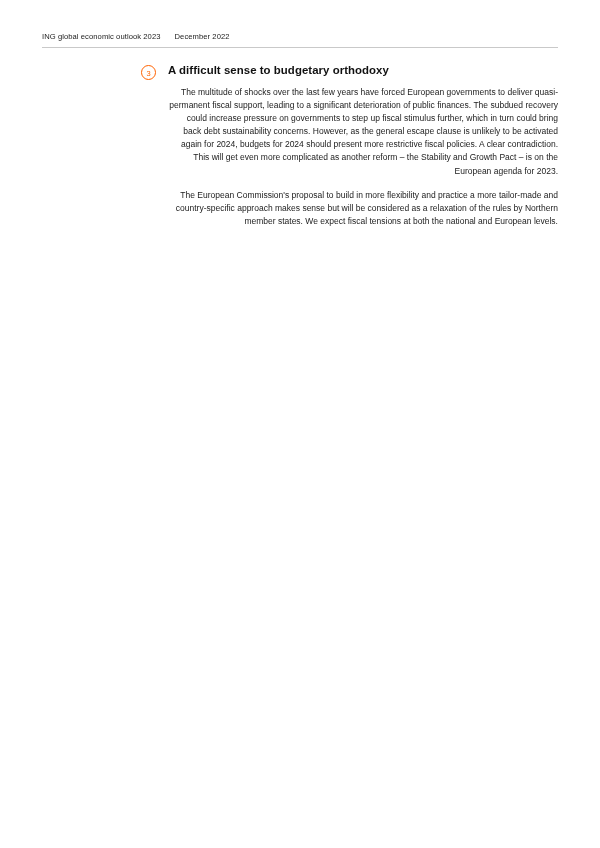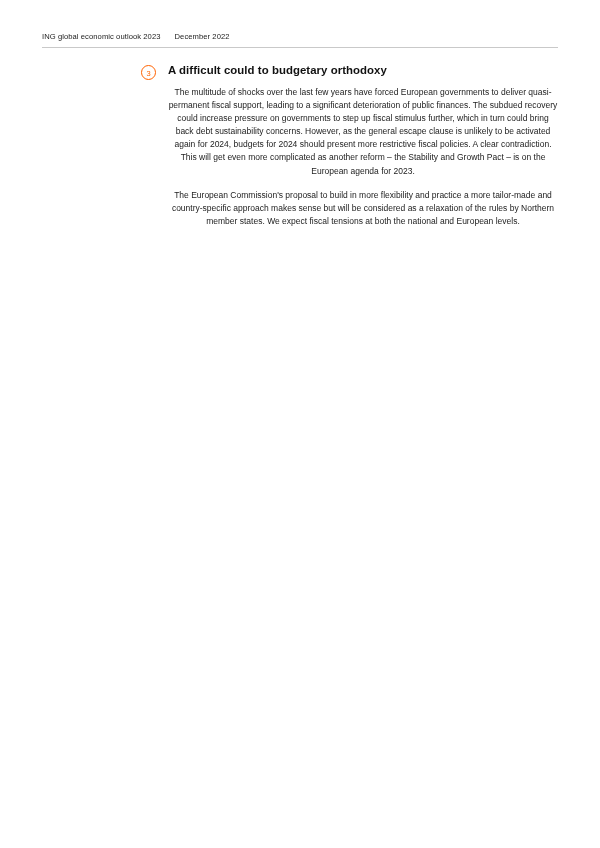--- a/index.html
+++ b/index.html
@@ -72,42 +72,42 @@
     font-size: 11.4px;
     font-weight: bold;
     color: #111;
     letter-spacing: 0.005em;
   }
   p.para {
     margin: 0 0 11px 0;
     font-size: 8.5px;
     line-height: 13.1px;
     color: #222;
-    text-align: center;
+    text-align: right;
   }
   p.para:last-child {
     margin-bottom: 8px;
   }
 </style>
 </head>
 <body>
 
 <div class="page">
 
   <div class="header">
     <span>ING global economic outlook 2023</span><span class="sep"></span><span>December 2022</span>
   </div>
 
   <div class="header-rule"></div>
 
   <div class="content">
 
     <div class="section-head">
       <div class="badge">3</div>
-      <h1 class="title">A difficult could to budgetary orthodoxy</h1>
+      <h1 class="title">A difficult sense to budgetary orthodoxy</h1>
     </div>
 
     <p class="para">The multitude of shocks over the last few years have forced European governments to deliver quasi-permanent fiscal support, leading to a significant deterioration of public finances. The subdued recovery could increase pressure on governments to step up fiscal stimulus further, which in turn could bring back debt sustainability concerns. However, as the general escape clause is unlikely to be activated again for 2024, budgets for 2024 should present more restrictive fiscal policies. A clear contradiction. This will get even more complicated as another reform – the Stability and Growth Pact – is on the European agenda for 2023.</p>
     <p class="para">The European Commission's proposal to build in more flexibility and practice a more tailor-made and country-specific approach makes sense but will be considered as a relaxation of the rules by Northern member states. We expect fiscal tensions at both the national and European levels.</p>
 
   </div>
 
 </div>
 
 </body></html>

